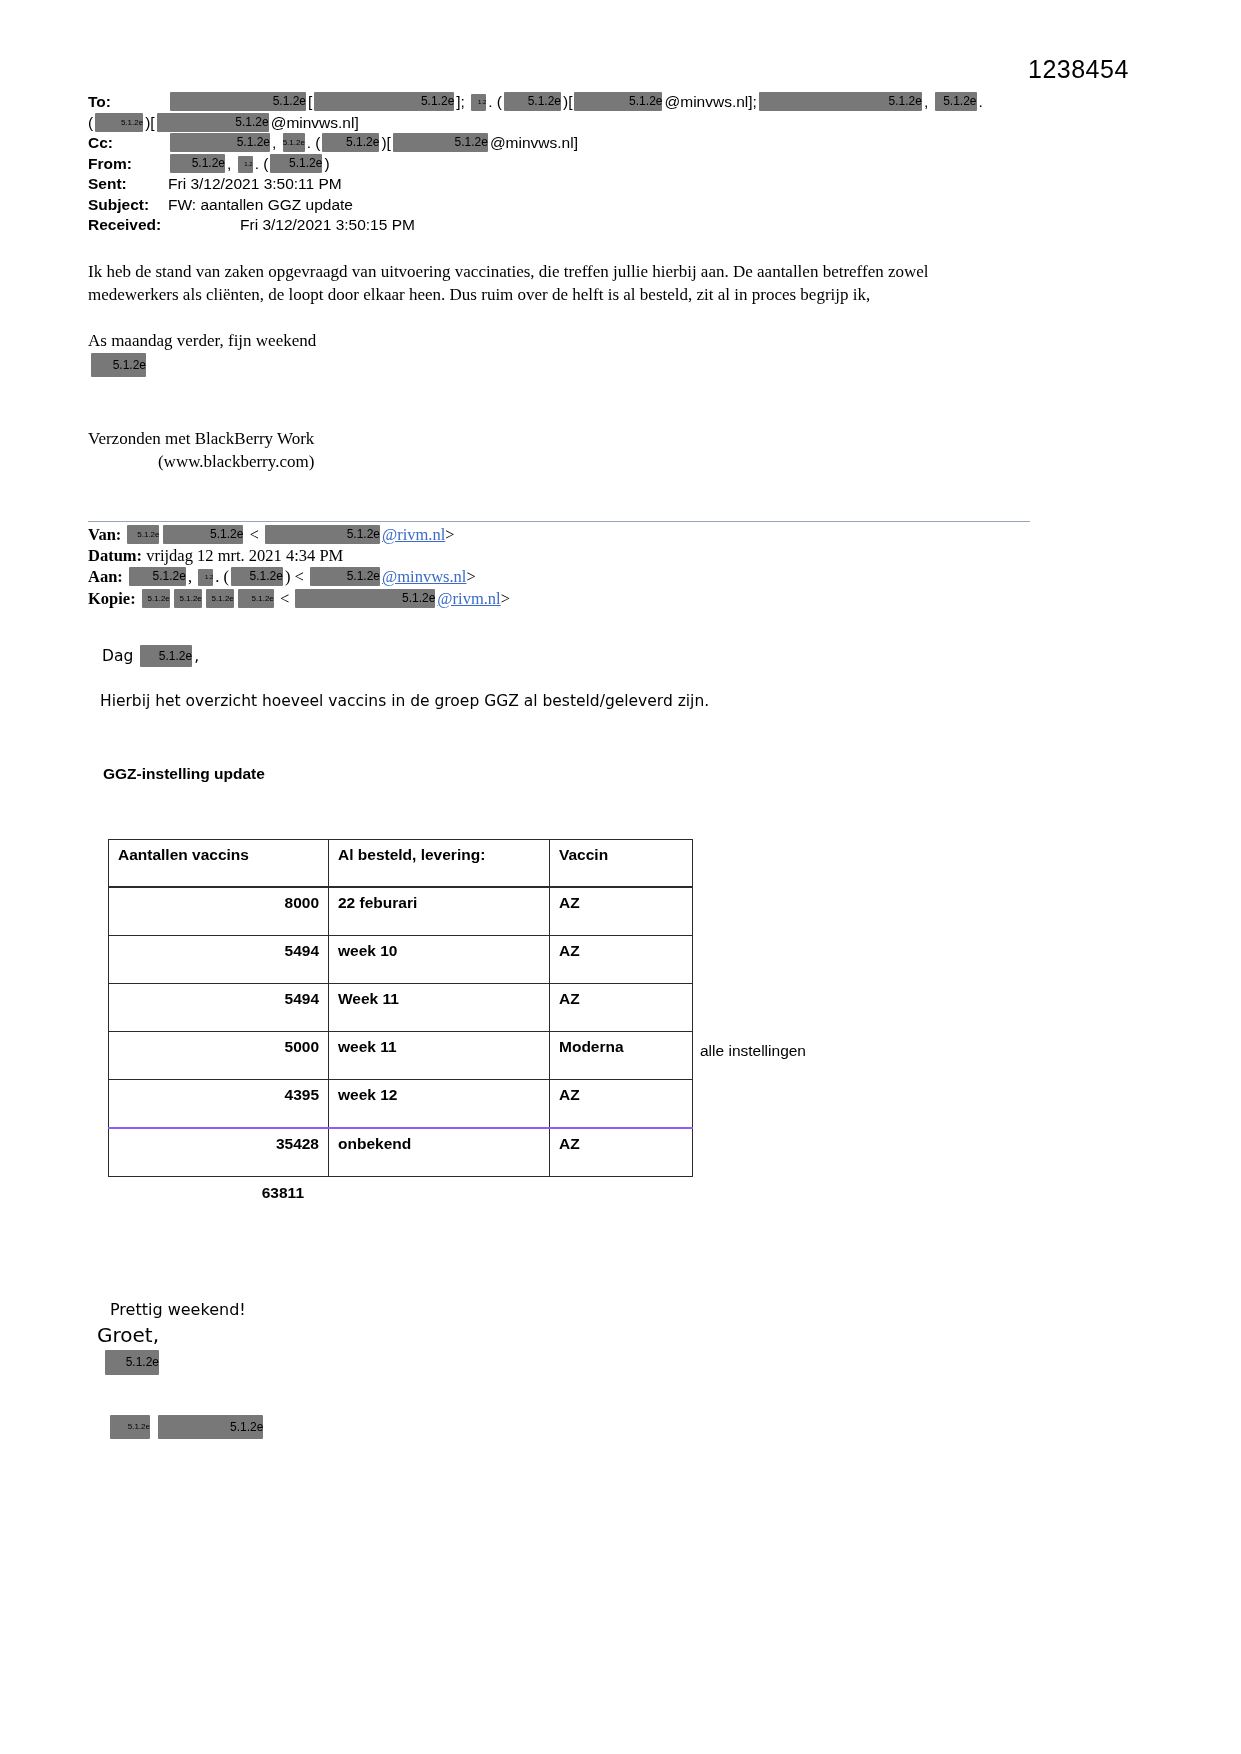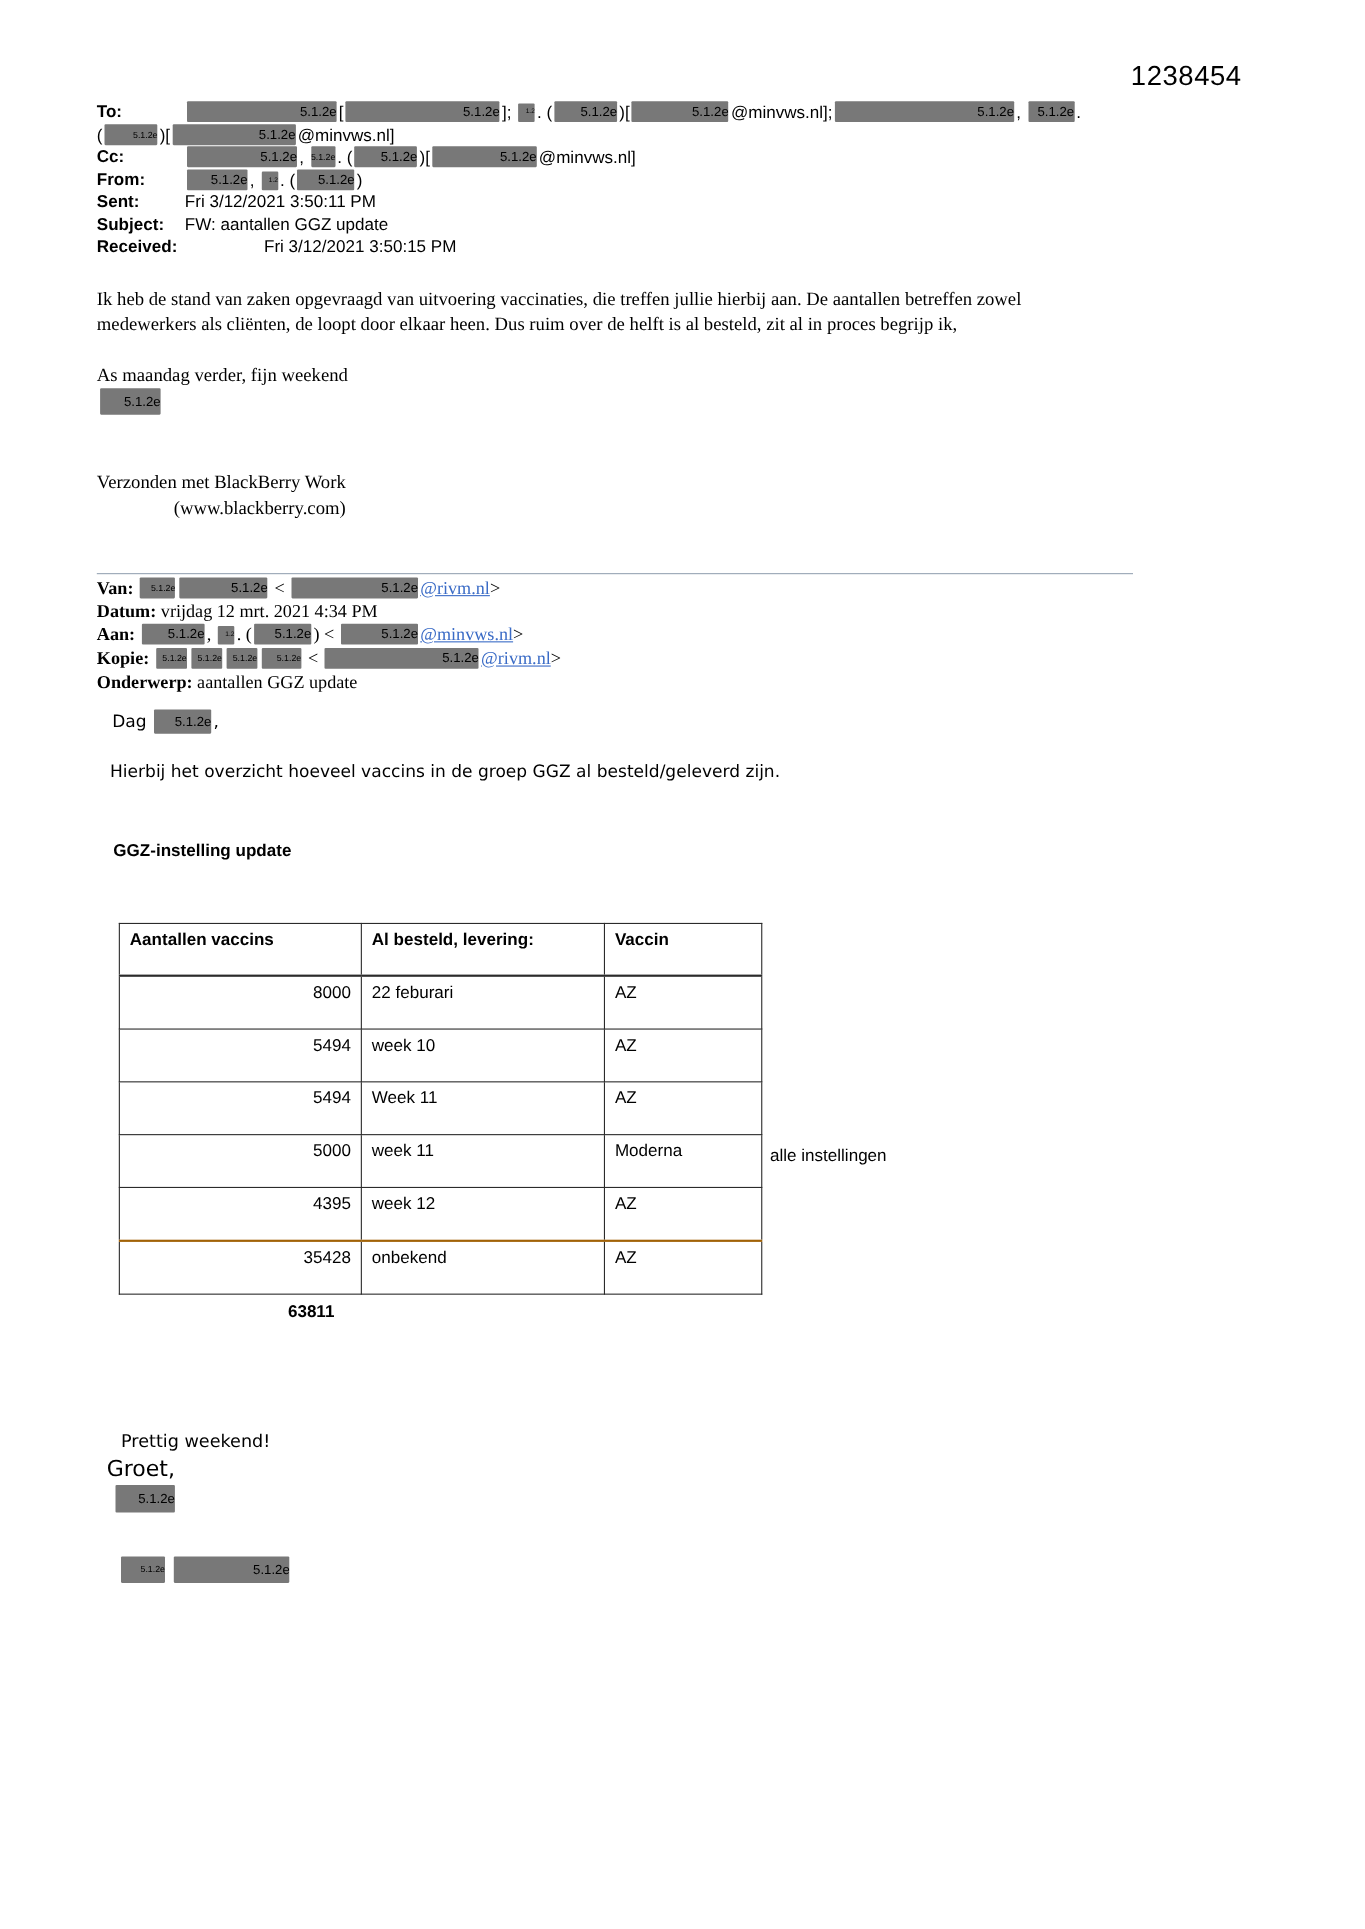--- a/index.html
+++ b/index.html
@@ -49,25 +49,25 @@
   #dag { left:102px; top:645px; font-size:15.5px; }
   #dag .red { height:22px; line-height:22px; vertical-align:-6px; }
   #hierbij { left:100px; top:692px; font-size:15.5px; white-space:nowrap; }
   #ggzh { left:103px; top:765px; font-size:15.5px; font-weight:bold; }
 
   
   #tablewrap { left:108px; top:839px; }
   table { border-collapse:collapse; table-layout:fixed; width:584px;
           font-family:"Liberation Sans", sans-serif; font-size:15.5px; }
   col.c0 { width:220px; } col.c1 { width:221px; } col.c2 { width:143px; }
-  th, td { border:1px solid #2b2b2b; padding:6px 9px 0 9px; vertical-align:top; overflow:hidden; }
+  th, td { border:1px solid #2b2b2b; padding:6px 9px 0 9px; vertical-align:top; overflow:hidden;font-weight:bold; }
   th { height:40px; text-align:left; font-weight:bold; border-bottom:2px solid #2b2b2b; }
   td { height:41px; }
   td.c0 { text-align:right; }
-  tr.last td { border-top:2px solid #a16207; }
+  tr.last td { border-top:2px solid #8b5cf6; }
 
   #annot { left:700px; top:1042px; font-size:15.5px; white-space:nowrap; }
   #total { left:108px; top:1184px; width:196px; text-align:right; font-weight:bold; font-size:15.5px; }
 
   #prettig { left:110px; top:1300px; font-size:16px; white-space:nowrap; }
   #groet   { left:97px;  top:1323px; font-size:20px; white-space:nowrap; }
   #sig2 { left:103px; top:1350px; }
   #bottomred { left:108px; top:1415px; }
 </style>
 </head>
@@ -117,21 +117,20 @@
   <div>(www.blackberry.com)</div>
 </div>
 
 <div class="abs sep"></div>
 
 <div class="abs" id="hdr2">
     <div class="h2line"><span class="blb">Van: </span><span class="red sm" style="width: 32px;">5.1.2e</span><span class="red" style="width: 80px;">5.1.2e</span><span> &lt; </span><span class="red" style="width: 115px;">5.1.2e</span><span class="lnk">@rivm.nl</span><span>&gt;</span></div>
     <div class="h2line"><span class="blb">Datum: </span><span>vrijdag 12 mrt. 2021 4:34 PM</span></div>
     <div class="h2line"><span class="blb">Aan: </span><span class="red" style="width: 57px;">5.1.2e</span><span>, </span><span class="red tn" style="width: 15px;">1.2</span><span>. (</span><span class="red" style="width: 52px;">5.1.2e</span><span>) &lt; </span><span class="red" style="width: 70px;">5.1.2e</span><span class="lnk">@minvws.nl</span><span>&gt;</span></div>
     <div class="h2line"><span class="blb">Kopie: </span><span class="red sm" style="width: 28px;">5.1.2e</span><span class="red sm" style="width: 28px;">5.1.2e</span><span class="red sm" style="width: 28px;">5.1.2e</span><span class="red sm" style="width: 36px;">5.1.2e</span><span> &lt; </span><span class="red" style="width: 140px;">5.1.2e</span><span class="lnk">@rivm.nl</span><span>&gt;</span></div>
-    <div class="h2line"><span class="blb">Onderwerp: </span><span>aantallen GGZ update</span></div>
   </div>
 
 <div class="abs vsans" id="dag"><span>Dag </span><span class="red" style="width: 52px; height: 22px; line-height: 22px;">5.1.2e</span><span>,</span></div>
 <div class="abs vsans" id="hierbij">Hierbij het overzicht hoeveel vaccins in de groep GGZ al besteld/geleverd zijn.</div>
 <div class="abs sans" id="ggzh">GGZ-instelling update</div>
 
 <div class="abs" id="tablewrap">
   <table>
     <colgroup>
         <col class="c0">

